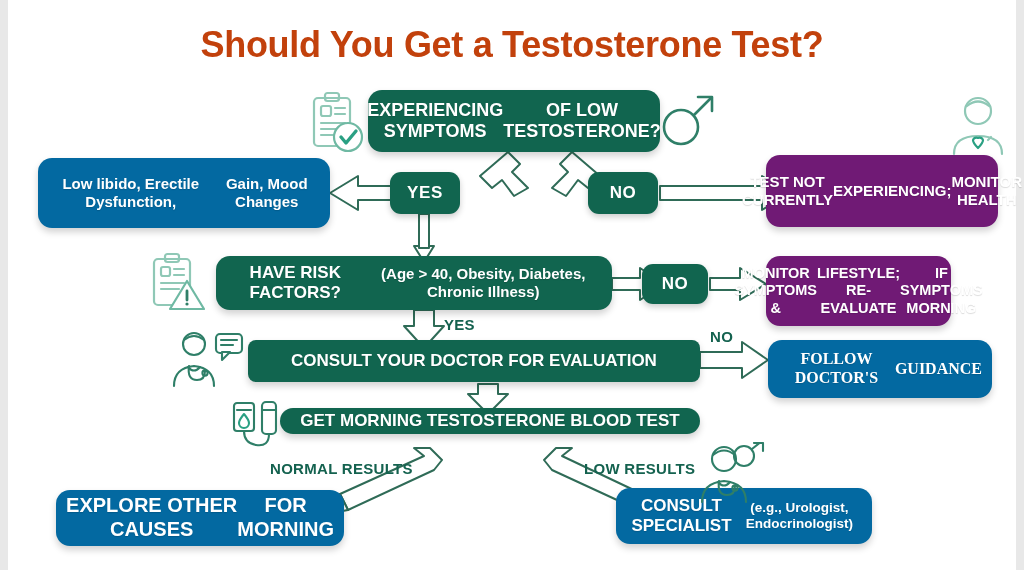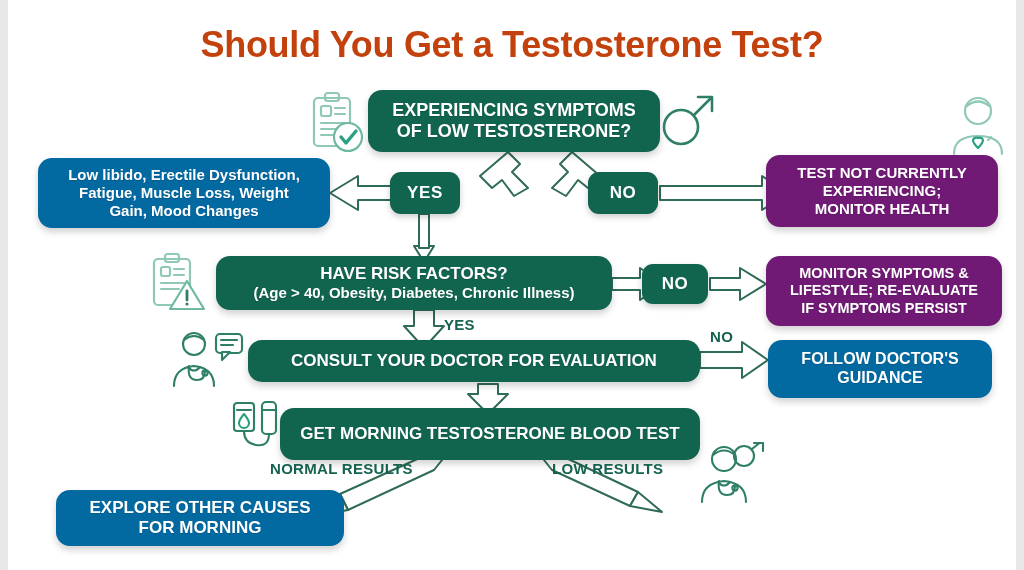--- a/index.html
+++ b/index.html
@@ -34,21 +34,21 @@
     color: #c2410c;
     letter-spacing: -0.3px;
   }
 
   .node {
     position: absolute;
     box-sizing: border-box;
     border-radius: 14px;
     color: #ffffff;
     display: flex;
-    flex-direction: column;
+    flex-direction: row;
     align-items: center;
     justify-content: center;
     text-align: center;
     box-shadow: 0 4px 7px rgba(0,0,0,0.18);
     padding: 4px 10px;
     z-index: 4;
   }
   .node.dark  { background: #11654f; }
   .node.mid   { background: #701a75; }
   .node.light { background: #0369a1; }
@@ -140,73 +140,76 @@
     </g>
   </svg>
 
   <div class="node dark" style="left:368px; top:90px; width:292px; height:62px; font-size:18px; font-weight:bold;">
     <span class="ln">EXPERIENCING SYMPTOMS</span>
     <span class="ln">OF LOW TESTOSTERONE?</span>
   </div>
 
   <div class="node light" style="left:38px; top:158px; width:292px; height:70px; font-size:15px; font-weight:bold;">
     <span class="ln">Low libido, Erectile Dysfunction,</span>
-    <span class="ln">Fatigue, Muscle Loss, Weight</span>
     <span class="ln">Gain, Mood Changes</span>
   </div>
 
   <div class="node mid" style="left:766px; top:155px; width:232px; height:72px; font-size:15px; font-weight:bold;">
     <span class="ln">TEST NOT CURRENTLY</span>
     <span class="ln">EXPERIENCING;</span>
     <span class="ln">MONITOR HEALTH</span>
   </div>
 
   <div class="node dark" style="left:216px; top:256px; width:396px; height:54px;">
     <span class="ln" style="font-size:17px; font-weight:bold;">HAVE RISK FACTORS?</span>
     <span class="ln" style="font-size:15px; font-weight:bold;">(Age &gt; 40, Obesity, Diabetes, Chronic Illness)</span>
   </div>
 
-  <div class="node mid" style="left:766px; top:256px; width:236px; height:70px; font-size:14.5px; font-weight:bold;">
+  <div class="node mid" style="left:766px; top:256px; width:185px; height:70px; font-size:14.5px; font-weight:bold;">
     <span class="ln">MONITOR SYMPTOMS &amp;</span>
     <span class="ln">LIFESTYLE; RE-EVALUATE</span>
-    <span class="ln">IF SYMPTOMS PERSIST</span>
-  </div>
-
-  <div class="node dark" style="left:248px; top:340px; width:452px; height:42px; font-size:17px; font-weight:bold;">
+    <span class="ln">IF SYMPTOMS MORNING</span>
+  </div>
+
+  <div class="node dark" style="left:248px; top:340px; width:452px; height:42px; font-size:17px; font-weight:bold;border-radius:8px;">
     <span class="ln">CONSULT YOUR DOCTOR FOR EVALUATION</span>
   </div>
 
-  <div class="node light" style="left:768px; top:340px; width:224px; height:58px; font-size:16px; font-weight:bold;">
+  <div class="node light" style="left:768px; top:340px; width:224px; height:58px; font-size:16px; font-weight:bold;font-family:Liberation Serif, serif;">
     <span class="ln">FOLLOW DOCTOR'S</span>
     <span class="ln">GUIDANCE</span>
   </div>
 
-  <div class="node dark" style="left:280px; top:408px; width:420px; height:52px; font-size:17px; font-weight:bold;">
+  <div class="node dark" style="left:280px; top:408px; width:420px; height:26px; font-size:17px; font-weight:bold;">
     <span class="ln">GET MORNING TESTOSTERONE BLOOD TEST</span>
   </div>
 
-  <div class="node light" style="left:56px; top:490px; width:288px; height:56px; font-size:17px; font-weight:bold;">
+  <div class="node light" style="left:56px; top:490px; width:288px; height:56px; font-size:20px; font-weight:bold;">
     <span class="ln">EXPLORE OTHER CAUSES</span>
     <span class="ln">FOR MORNING</span>
   </div>
 
+  <div class="node light" style="left:616px; top:488px; width:256px; height:56px;">
+    <span class="ln" style="font-size:17px; font-weight:bold;">CONSULT SPECIALIST</span>
+    <span class="ln" style="font-size:13.5px; font-weight:bold;">(e.g., Urologist, Endocrinologist)</span>
+  </div>
 
   <div class="pill" style="left:390px; top:172px; width:70px; height:42px;">YES</div>
 
   <div class="pill" style="left:588px; top:172px; width:70px; height:42px;">NO</div>
 
   <div class="pill" style="left:642px; top:264px; width:66px; height:40px;">NO</div>
 
   <div class="edgelabel" style="left:444px; top:316px;">YES</div>
 
   <div class="edgelabel" style="left:710px; top:328px;">NO</div>
 
   <div class="edgelabel" style="left:270px; top:460px;">NORMAL RESULTS</div>
 
-  <div class="edgelabel" style="left:552px; top:460px;">LOW RESULTS</div>
+  <div class="edgelabel" style="left:584px; top:460px;">LOW RESULTS</div>
 
   <div class="icon" style="left:304px; top:90px;">
     <svg width="62" height="66" viewBox="0 0 62 66" fill="none" stroke="#8fc8b6" stroke-width="2.2" stroke-linejoin="round" stroke-linecap="round">
       <rect x="10" y="8" width="36" height="48" rx="4"></rect>
       <rect x="21" y="3" width="14" height="8" rx="2.5"></rect>
       <rect x="17" y="16" width="10" height="10" rx="2"></rect>
       <line x1="31" y1="18" x2="41" y2="18"></line>
       <line x1="31" y1="24" x2="41" y2="24"></line>
       <line x1="17" y1="33" x2="41" y2="33"></line>
       <line x1="17" y1="39" x2="41" y2="39"></line>

